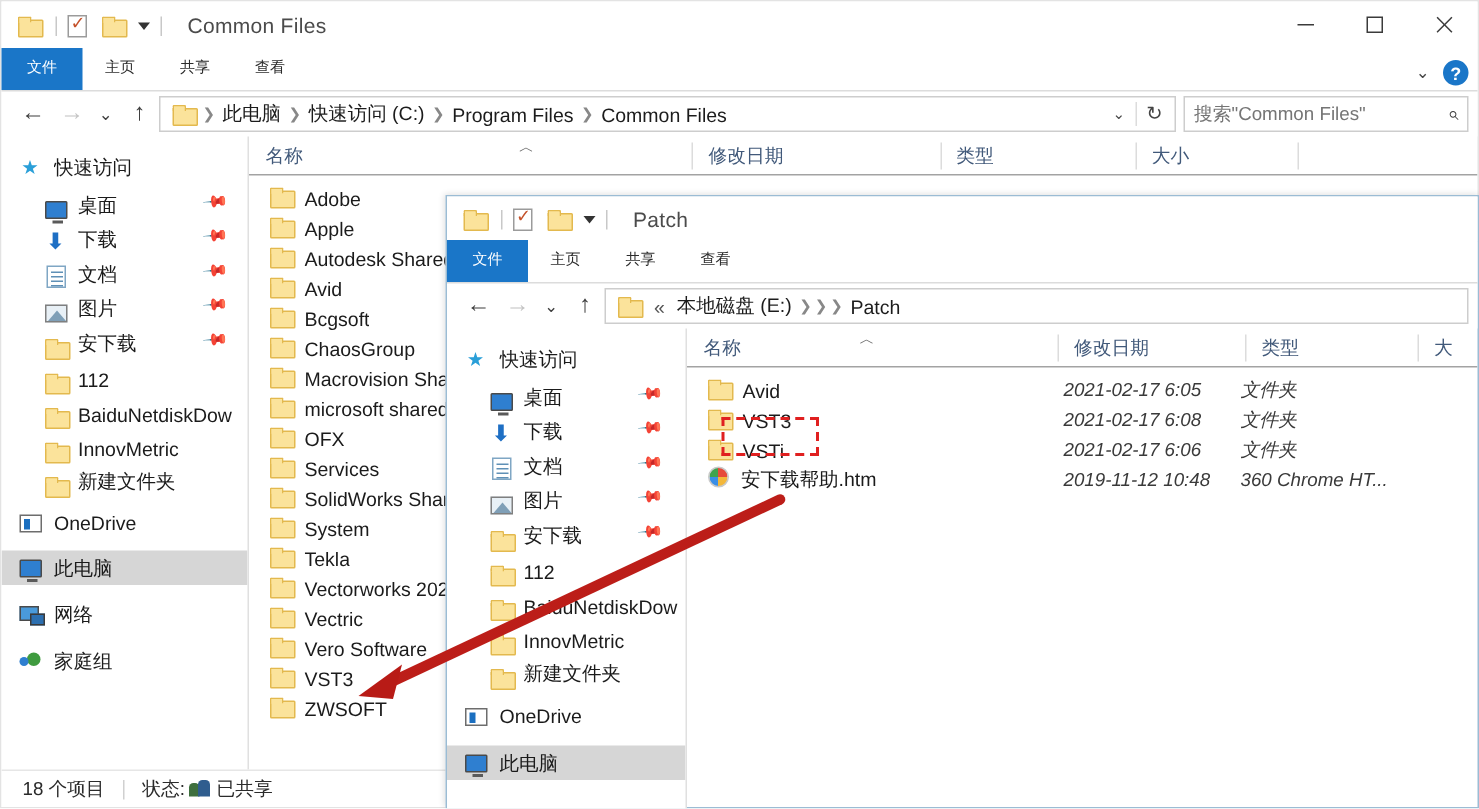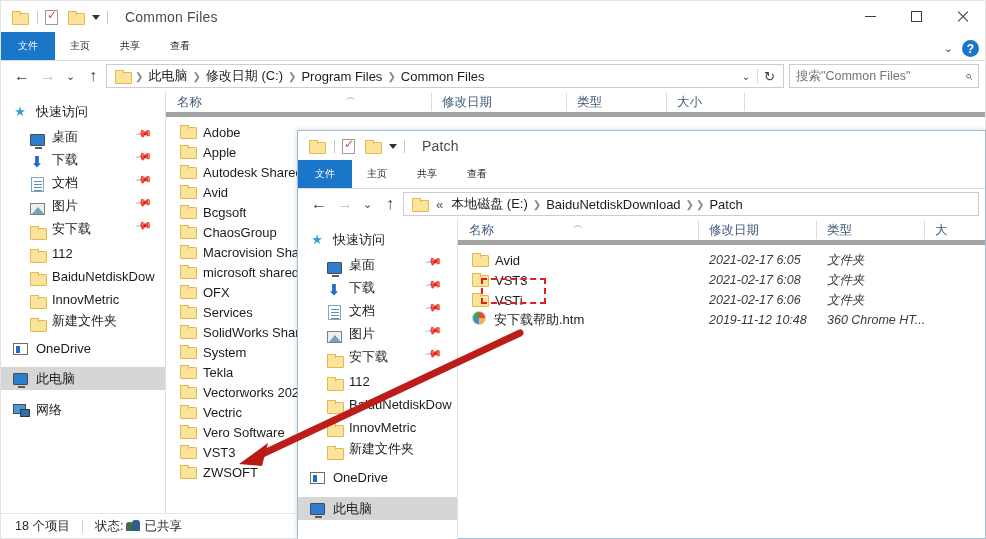--- a/index.html
+++ b/index.html
@@ -109,21 +109,21 @@
   .ic-net::after { content:""; position:absolute; left:7px; top:6px; width:8px; height:6px;
      background:#2c6fb0; border:1px solid #3a3a3a; }
   .ic-home { width:15px; height:13px; position:relative; }
   .ic-home::before { content:""; position:absolute; left:5px; top:1px; width:9px; height:9px;
      background:#3f9b3f; border-radius:50%; }
   .ic-home::after { content:""; position:absolute; left:0px; top:4px; width:6px; height:6px;
      background:#2f7fd0; border-radius:50%; }
 
   
   .filepane { flex:1; min-width:0; position:relative; overflow:hidden; }
-  .colhdr { height:26px; display:flex; align-items:center; border-bottom:5px solid #a3a3a3; position:relative; }
+  .colhdr { height:26px; display:flex; align-items:center; border-bottom:1px solid #a3a3a3; position:relative;justify-content:space-between; }
   .col { font-size:12.5px; color:#41597a; padding-left:11px; position:relative; height:26px; line-height:26px; }
   .col + .col::before { content:""; position:absolute; left:0; top:4px; bottom:4px; width:1px; background:#dcdcdc; }
   .sortmark { position:absolute; font-size:10px; color:#6b6b6b; }
 
   .frow { height:20px; display:flex; align-items:center; font-size:13px; color:#1b1b1b; }
   .frow .fn { display:flex; align-items:flex-start; padding-left:14px; min-width:0; }
   .frow .fn .lbl { margin-left:8px; white-space:nowrap; overflow:hidden; }
   .frow .fdate, .frow .ftype, .frow .fsize { font-size:12.5px; color:#3a3a3a; padding-left:11px; white-space:nowrap; overflow:hidden;font-style:italic; }
 
   .htm-ic { width:14px; height:14px; border-radius:50%; position:relative; overflow:hidden;
@@ -203,21 +203,21 @@
     <div class="addrbar">
       <span class="navbtn">←</span>
       <span class="navbtn dis">→</span>
       <span class="navbtn small">⌄</span>
       <span class="navbtn">↑</span>
       <div class="crumbbox">
         <span class="folder-ic" style="margin:0 4px 0 2px;"></span>
         <span class="crumbsep">❯</span>
         <span class="crumb">此电脑</span>
         <span class="crumbsep">❯</span>
-        <span class="crumb">修改日期 (C:)</span>
+        <span class="crumb">快速访问 (C:)</span>
         <span class="crumbsep">❯</span>
         <span class="crumb">Program Files</span>
         <span class="crumbsep">❯</span>
         <span class="crumb">Common Files</span>
         <span class="crumb-tail">
           <span class="crumb-chev">⌄</span>
           <span class="refresh">↻</span>
         </span>
       </div>
       <div class="searchbox">
@@ -304,20 +304,26 @@
           <span class="ni">
               <span class="ic-monitor"></span>
             </span>
           <span class="nl">此电脑</span>
         </div>
         <div class="navrow" style="margin-top:8px;">
           <span class="ni">
               <span class="ic-net"></span>
             </span>
           <span class="nl">网络</span>
+        </div>
+        <div class="navrow" style="margin-top:8px;">
+          <span class="ni">
+              <span class="ic-home"></span>
+            </span>
+          <span class="nl">家庭组</span>
         </div>
       </div>
 
       <div class="filepane">
         <div class="colhdr">
           <div class="col" style="width:265px;">
             <span>名称</span>
             <span class="sortmark" style="left:180px;top:-5px;">︿</span>
           </div>
           <div class="col" style="width:135px;">修改日期</div>
@@ -485,21 +491,20 @@
     <div class="addrbar">
       <span class="navbtn">←</span>
       <span class="navbtn dis">→</span>
       <span class="navbtn small">⌄</span>
       <span class="navbtn">↑</span>
       <div class="crumbbox">
         <span class="folder-ic" style="margin:0 5px 0 2px;"></span>
         <span class="crumb dim">«</span>
         <span class="crumb">本地磁盘 (E:)</span>
         <span class="crumbsep">❯</span>
-        <span class="crumb">BaiduNetdiskDownload</span>
         <span class="crumbsep">❯</span>
         <span class="crumbsep">❯</span>
         <span class="crumb">Patch</span>
       </div>
     </div>
 
     <div class="wbody">
       <div class="navpane">
         <div class="navrow">
           <span class="ni">

